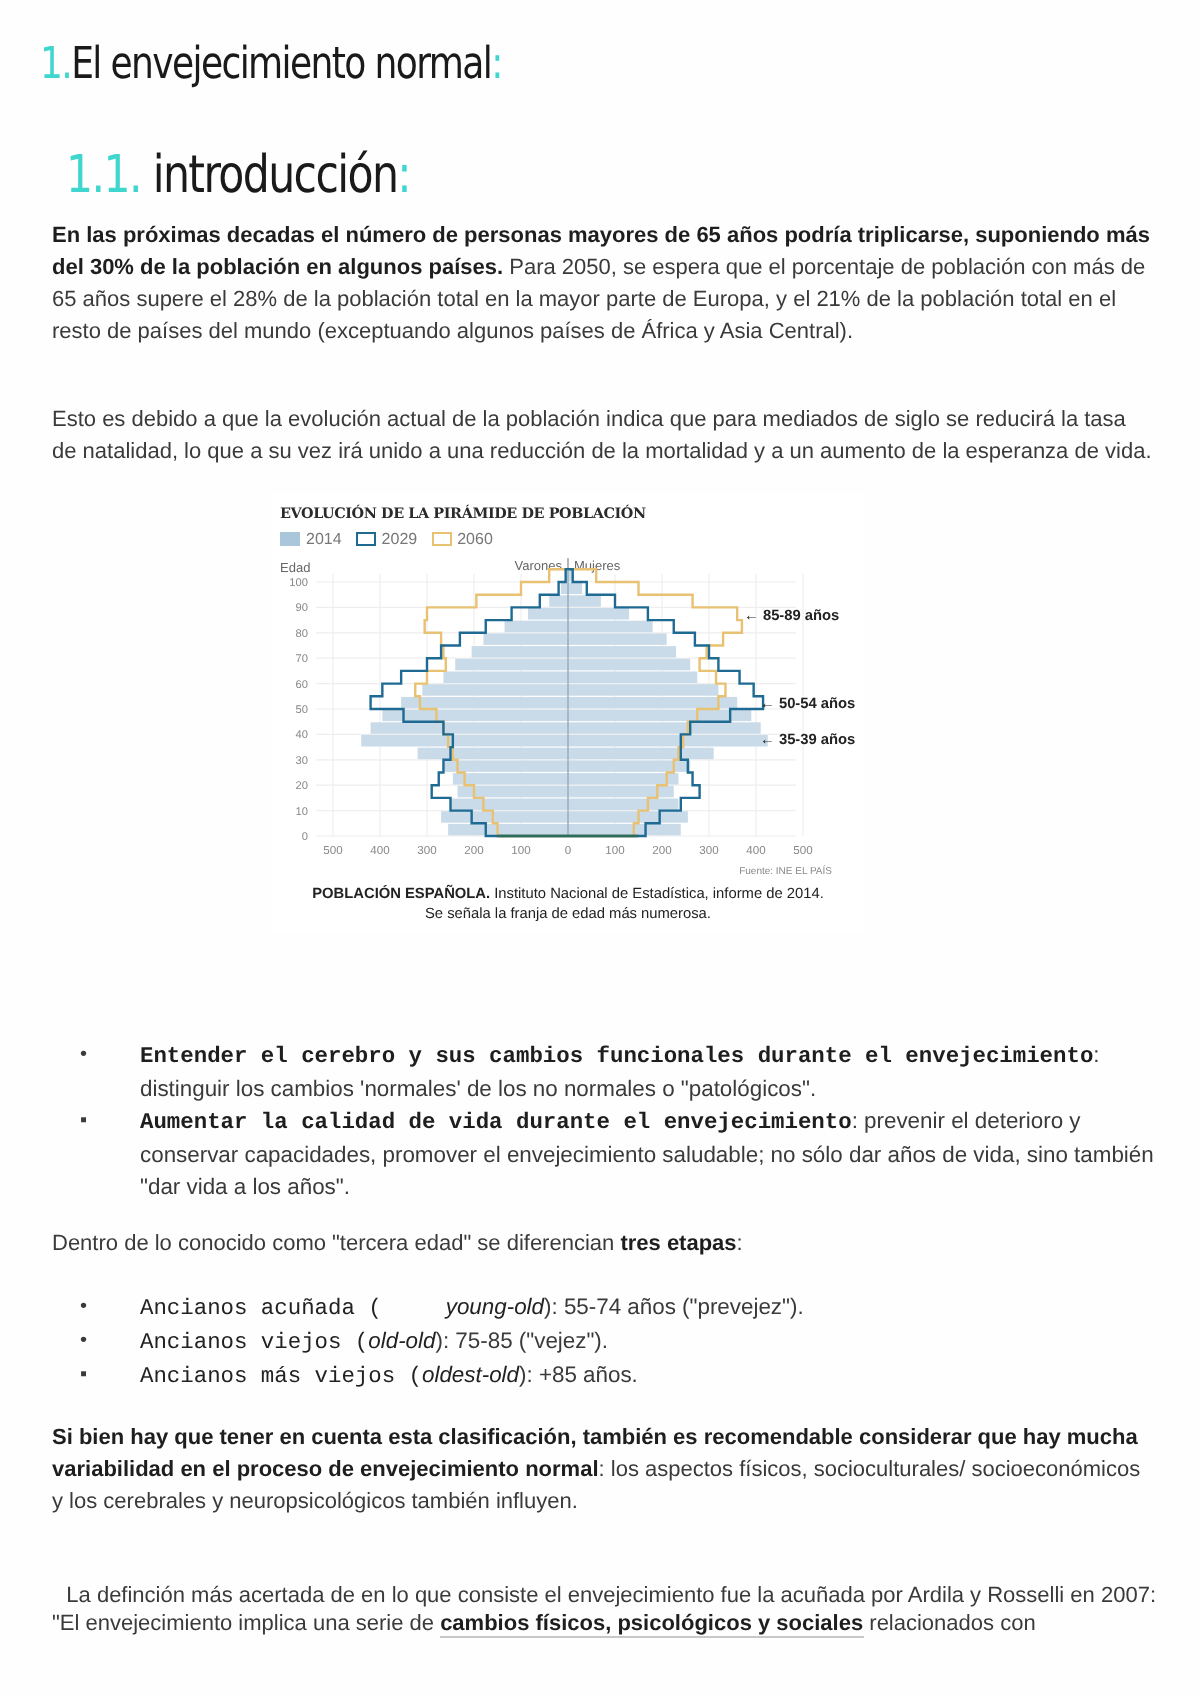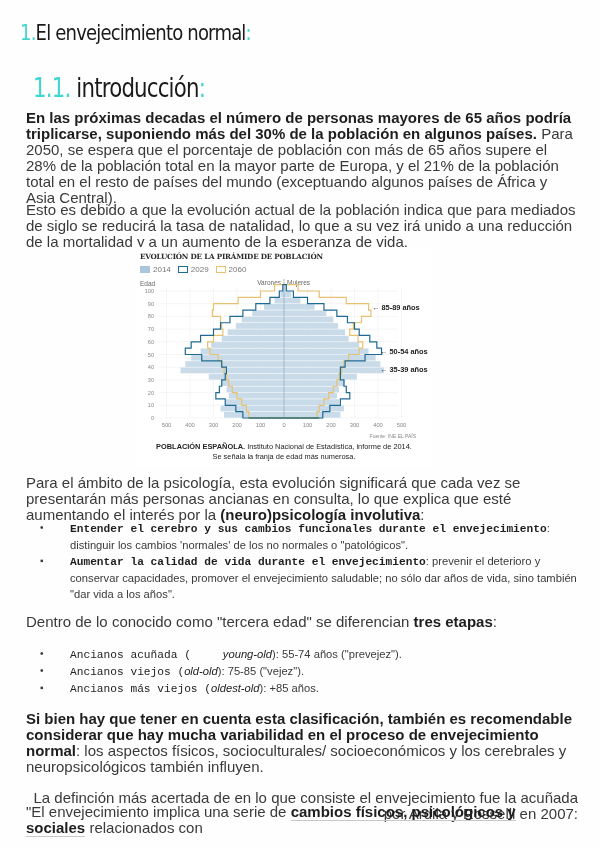--- a/index.html
+++ b/index.html
@@ -4,21 +4,21 @@
 <style>
   * { box-sizing: border-box; margin: 0; padding: 0; }
   html, body { width: 600px; height: 848px; background: #ffffff; overflow: hidden; }
   body { font-family: "Liberation Sans", "DejaVu Sans", sans-serif; color: #2b2b2b; position: relative; }
   .page { position: absolute; left: 0; top: 0; width: 600px; height: 848px; background: #fefefe; }
 
   .h1 { position: absolute; left: 20px; top: 20px; font-family: "DejaVu Sans", sans-serif; font-size: 22px; letter-spacing: -1px; color: #1a1a1a; transform: scaleX(0.82); transform-origin: left; white-space: nowrap; font-weight: 400; }
   .h2 { position: absolute; left: 33px; top: 73px; font-family: "DejaVu Sans", sans-serif; font-size: 26px; letter-spacing: -1px; color: #1a1a1a; transform: scaleX(0.82); transform-origin: left; white-space: nowrap; }
   .teal { color: #3fd6cf; }
 
-  .para { position: absolute; left: 26px; width: 552px; font-size: 15px; line-height: 16px; color: #3a3a3a; }
+  .para { position: absolute; left: 26px; width: 552px; font-size: 11px; line-height: 16px; color: #3a3a3a; }
   .para b { color: #1e1e1e; font-weight: 700; }
   .ul { position: absolute; left: 26px; width: 552px; font-size: 11.2px; line-height: 16px; color: #3a3a3a; }
   .li { position: relative; padding-left: 44px; }
   .li .bullet { position: absolute; left: 14px; top: 0; font-size: 10px; }
   .li b { color: #1e1e1e; font-family: Liberation Mono, monospace; }
   .underline { border-bottom: 1px solid #c8c8c8; }
 
   .figure { position: absolute; left: 136px; top: 247px; width: 296px; height: 220px; background: #ffffff; }
   .fig-title { position: absolute; left: 4px; top: 5px; font-family: "DejaVu Serif", serif; font-size: 7.2px; font-weight: 700; color: #2a2a2a; letter-spacing: -0.2px; }
   .legend { position: absolute; left: 4px; top: 18px; font-size: 8px; color: #777; display: flex; gap: 7px; align-items: center; }
@@ -159,23 +159,20 @@
     <div class="arrow-label" style="left:244px;top:100px;"><span>←</span> <span>50-54 años</span></div>
     <div class="arrow-label" style="left:244px;top:118px;"><span>←</span> <span>35-39 años</span></div>
 
     <div class="source">Fuente: INE     EL PAÍS</div>
     <div class="caption">
       <b>POBLACIÓN ESPAÑOLA.</b><span> Instituto Nacional de Estadística, informe de 2014.</span><br>
       <span>Se señala la franja de edad más numerosa.</span>
     </div>
   </div>
 
-  <p class="para" style="top:475px;">
-    <span>Para el ámbito de la psicología, esta evolución significará que cada vez se presentarán más personas ancianas en consulta, lo que explica que esté aumentando el interés por la </span><b>(neuro)psicología involutiva</b><span>:</span>
-  </p>
 
   <div class="ul" style="top:520px;">
     <div class="li">
       <span class="bullet">•</span>
       <b>Entender el cerebro y sus cambios funcionales durante el envejecimiento</b><span>: distinguir los cambios 'normales' de los no normales o "patológicos".</span>
     </div>
     <div class="li">
       <span class="bullet">▪</span>
       <b>Aumentar la calidad de vida durante el envejecimiento</b><span>: prevenir el deterioro y conservar capacidades, promover el envejecimiento saludable; no sólo dar años de vida, sino también "dar vida a los años".</span>
     </div>

